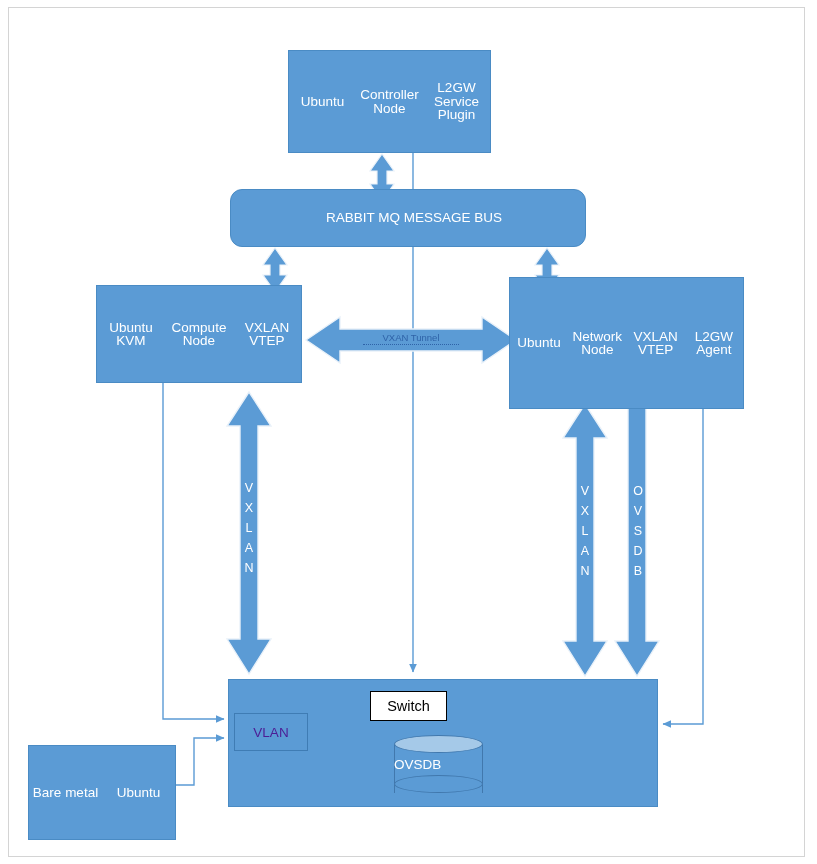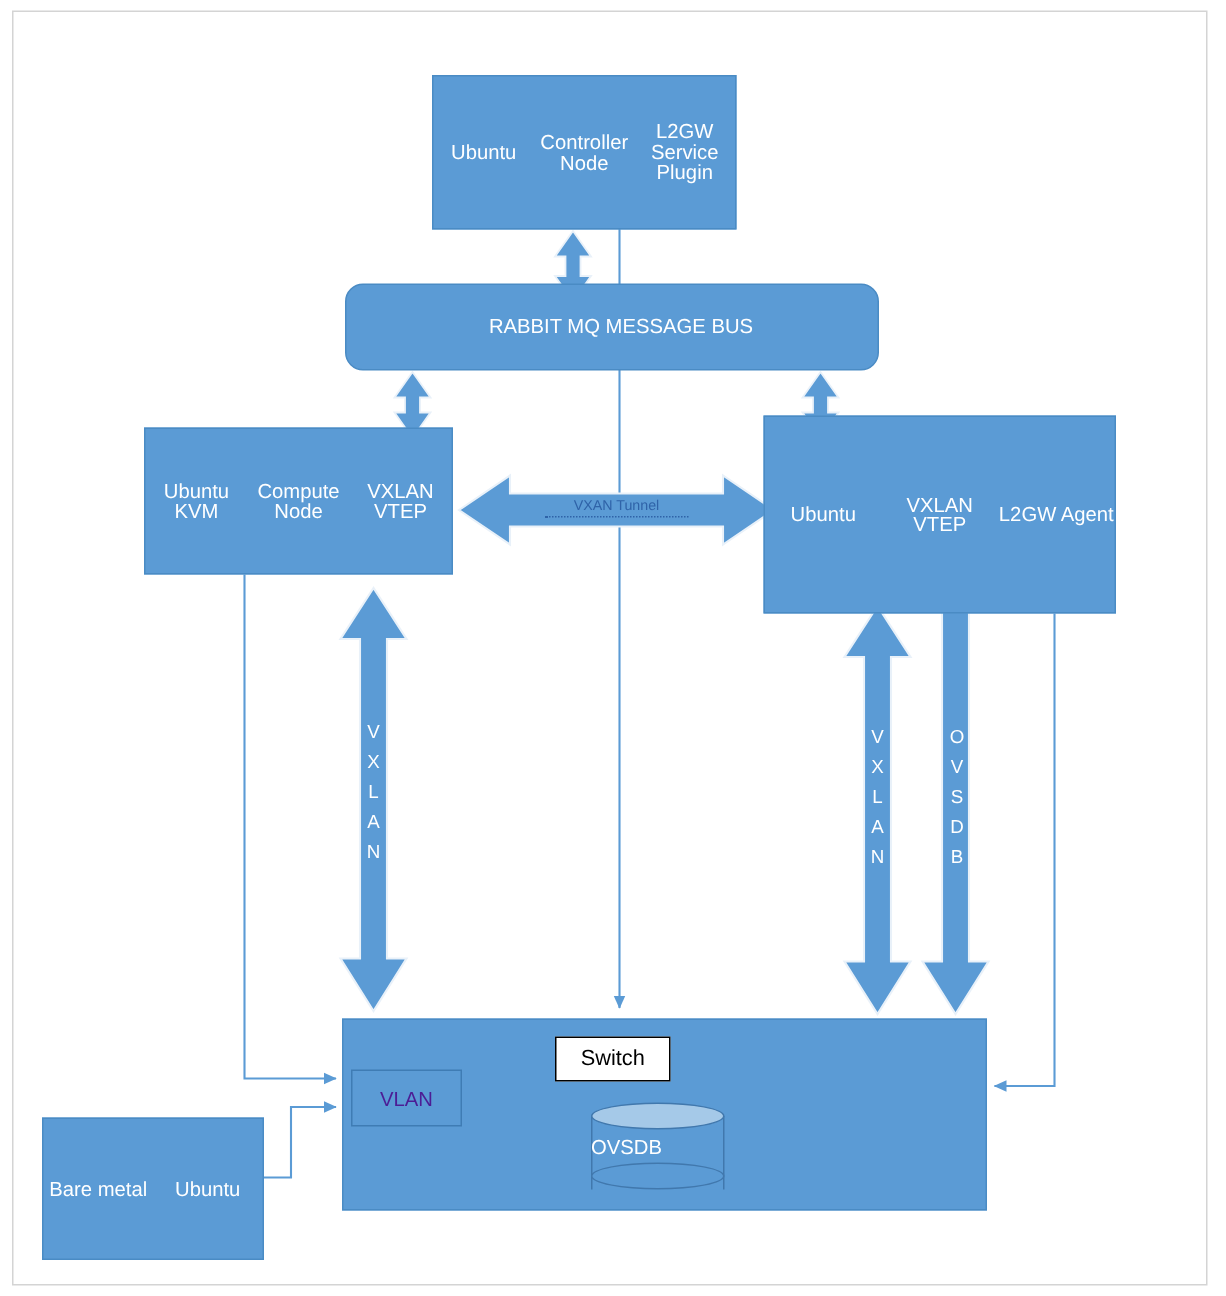--- a/index.html
+++ b/index.html
@@ -226,20 +226,21 @@
   </div>
 
   <div class="node" id="compute-node" style="left:96px; top:285px; width:206px; height:98px;justify-content:space-between;">
     <span class="line">Ubuntu KVM</span>
     <span class="line">Compute Node</span>
     <span class="line">VXLAN VTEP</span>
   </div>
 
   <div class="node" id="network-node" style="left:509px; top:277px; width:235px; height:132px;">
     <span class="line">Ubuntu</span>
+    <span class="line">Network Node</span>
     <span class="line">VXLAN VTEP</span>
     <span class="line">L2GW Agent</span>
   </div>
 
   <div class="node" id="bare-metal-node" style="left:28px; top:745px; width:148px; height:95px;">
     <span class="line">Bare metal</span>
     <span class="line">Ubuntu</span>
   </div>
 
   <div id="switch-box">

